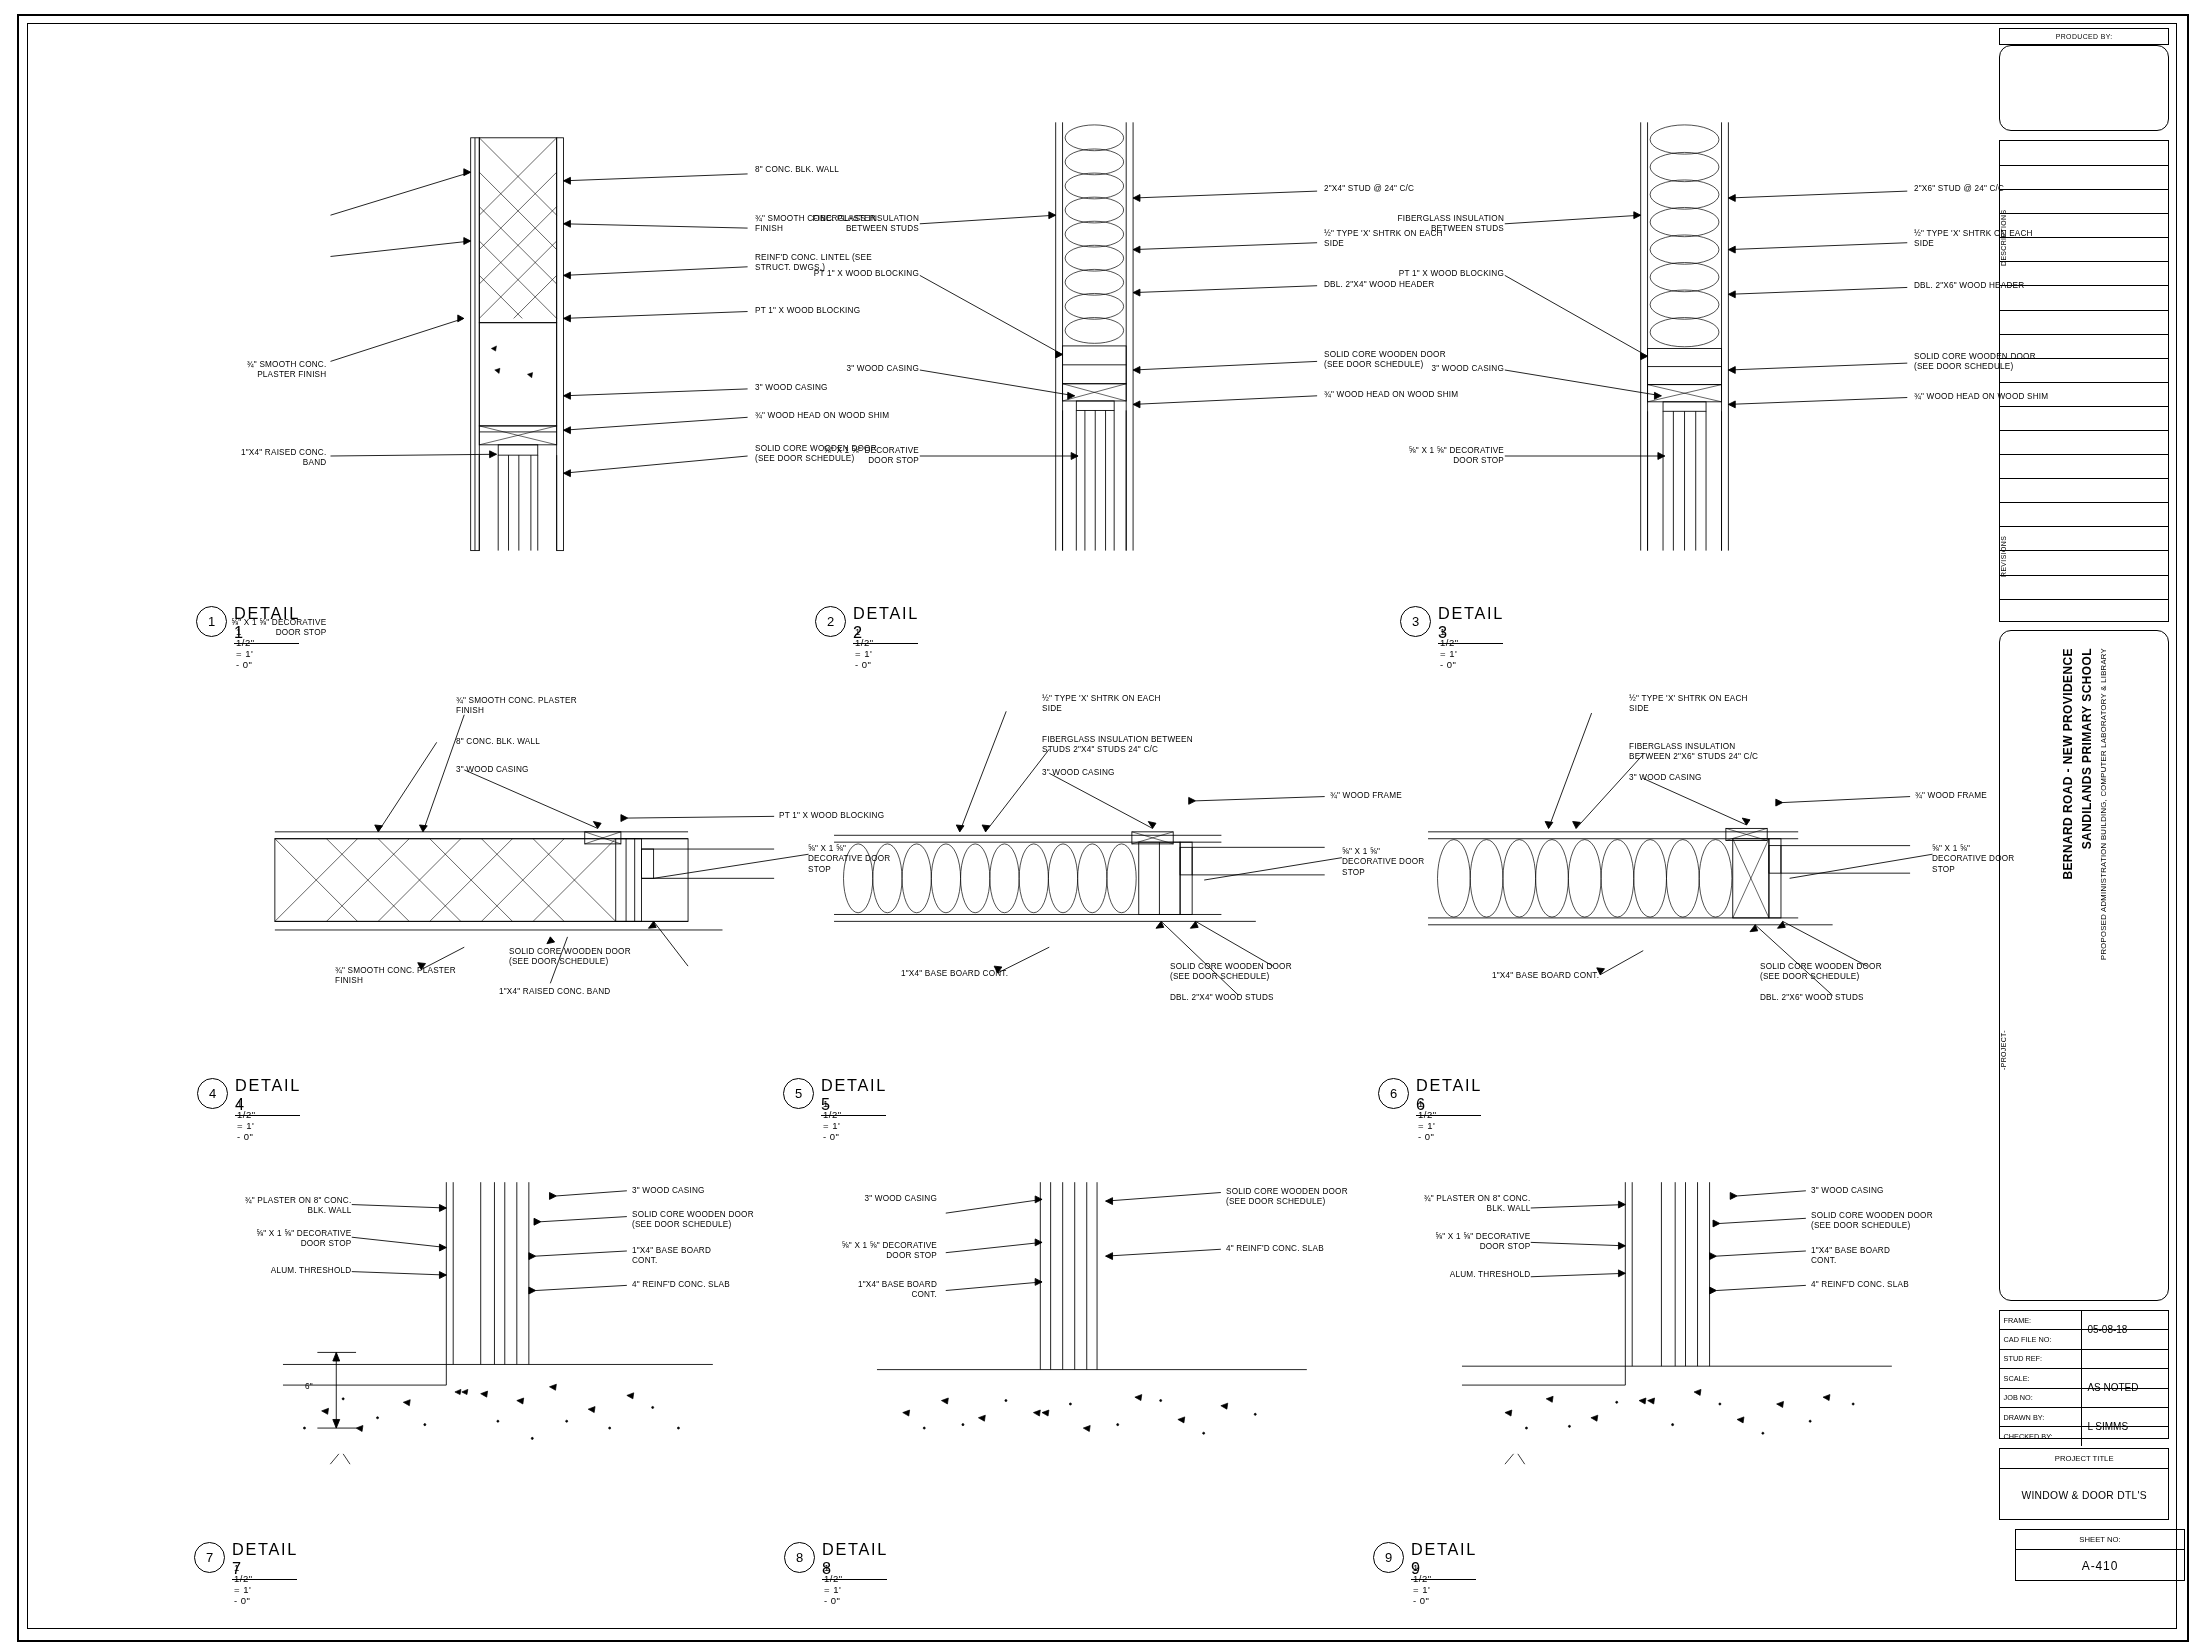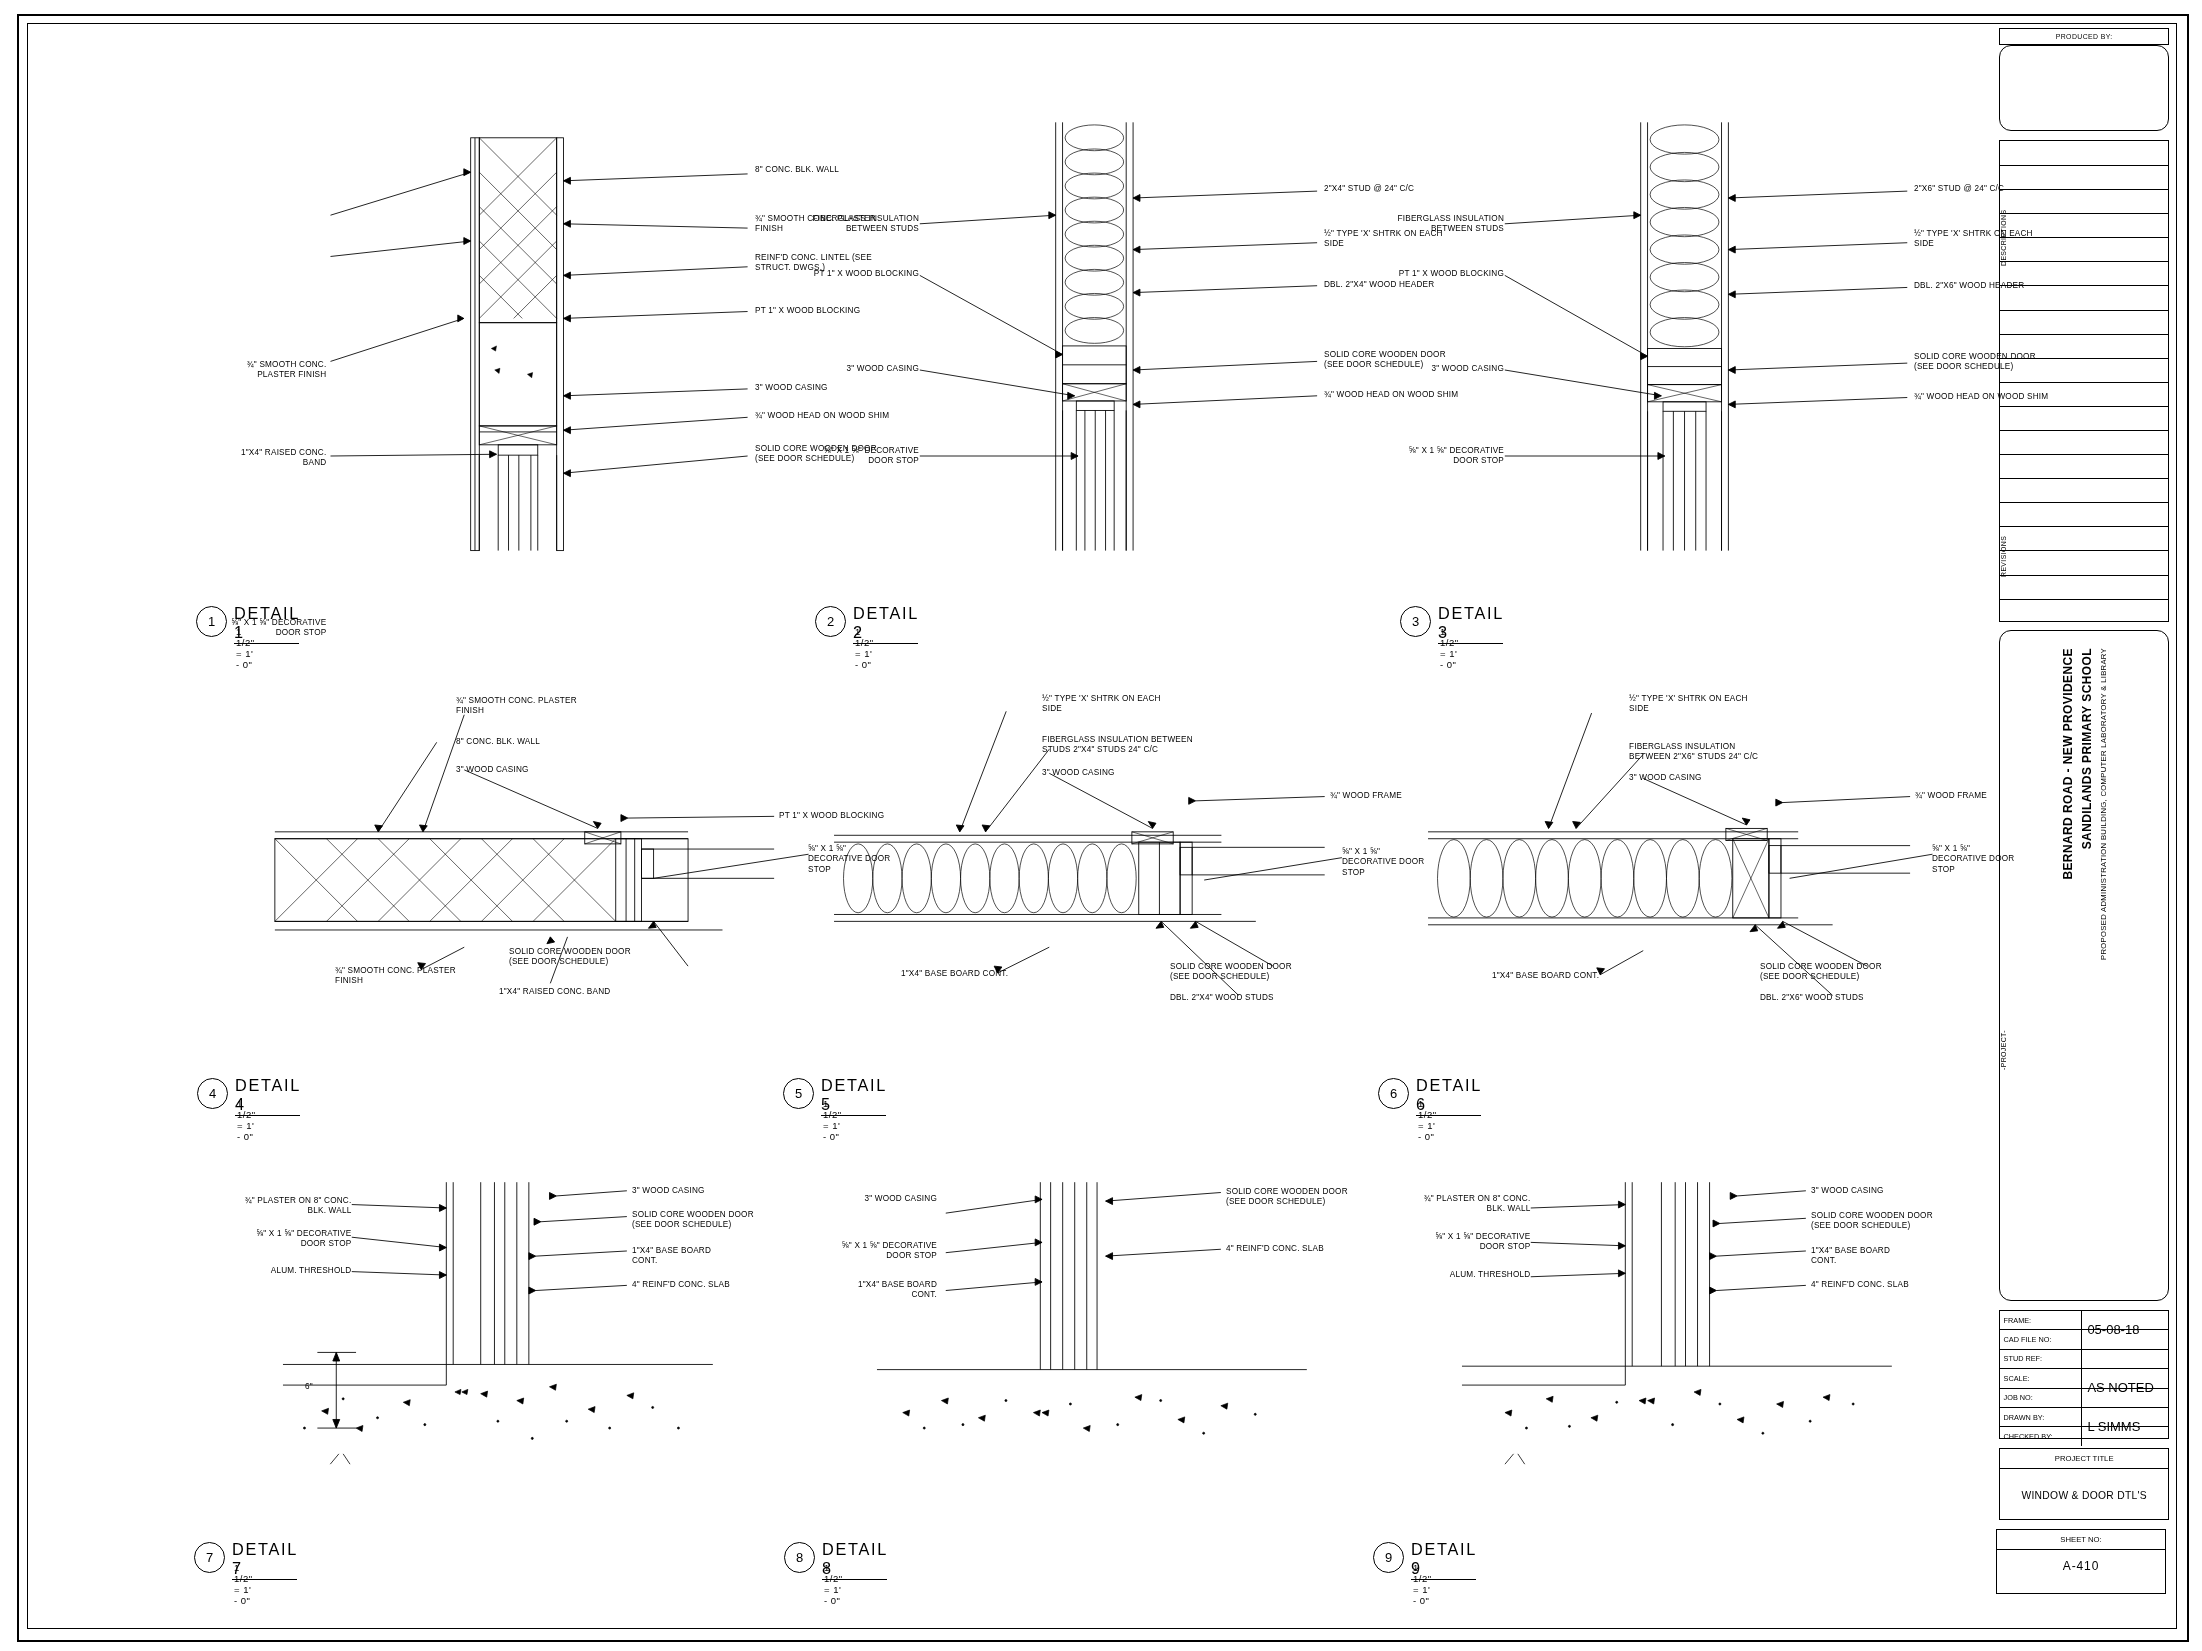--- a/index.html
+++ b/index.html
@@ -26,27 +26,27 @@
   .proj-txt{display:flex;flex-direction:row-reverse;align-items:flex-start;justify-content:center;gap:5.2px;height:100%;padding-top:17px;box-sizing:border-box;}
   .proj-txt .l1{font-size:7.7px;letter-spacing:0.3px;}
   .proj-txt .l2{font-size:12px;font-weight:bold;letter-spacing:0.4px;}
   .proj-txt .l3{font-size:12px;font-weight:bold;letter-spacing:0.4px;}
   .proj-lbl{position:absolute;left:3.4px;top:989px;width:12px;height:77px;display:flex;align-items:center;justify-content:center;}
 
   .info-box{left:5.2px;top:1287px;width:170px;height:129px;}
   .info-row{position:relative;height:18.4px;border-bottom:0.9px solid #000;display:flex;align-items:center;}
   .info-row:last-child{border-bottom:none;}
   .info-k{font-size:7.3px;padding-left:3.4px;width:82px;box-sizing:border-box;border-right:0.9px solid #000;height:100%;display:flex;align-items:center;}
-  .info-v{font-size:13px;padding-left:5.2px;flex:1;height:100%;display:flex;align-items:center;margin-top:18px;}
+  .info-v{font-size:10px;padding-left:5.2px;flex:1;height:100%;display:flex;align-items:center;margin-top:18px;}
 
   .pt-box{left:5.2px;top:1425px;width:170px;height:72px;}
   .pt-head{height:19px;border-bottom:1.3px solid #000;display:flex;align-items:center;justify-content:center;font-size:7.7px;}
   .pt-val{height:52px;display:flex;align-items:center;justify-content:center;font-size:10.3px;letter-spacing:0.3px;}
 
-  .sh-box{left:2px;top:1506px;width:170px;height:65px;}
+  .sh-box{left:21px;top:1506px;width:170px;height:52px;}
   .sh-head{height:19px;border-bottom:1.3px solid #000;display:flex;align-items:center;justify-content:center;font-size:7.7px;}
   .sh-val{height:31px;display:flex;align-items:center;justify-content:center;font-size:12px;letter-spacing:0.9px;}
 
   
   .dwg{position:absolute;left:34px;top:26px;width:1953px;height:1600px;}
   .det{position:absolute;}
   svg{display:block;overflow:visible;}
 
   .lbl{position:absolute;font-size:8.2px;line-height:10.3px;letter-spacing:0.2px;white-space:pre;}
   .lbl.r{text-align:right;}

